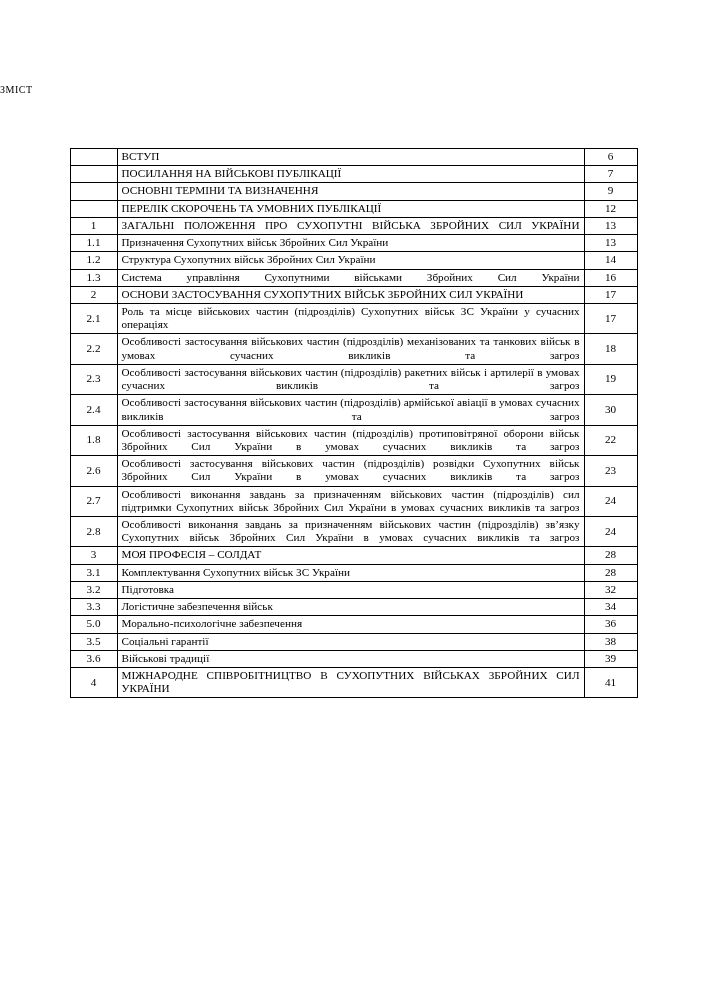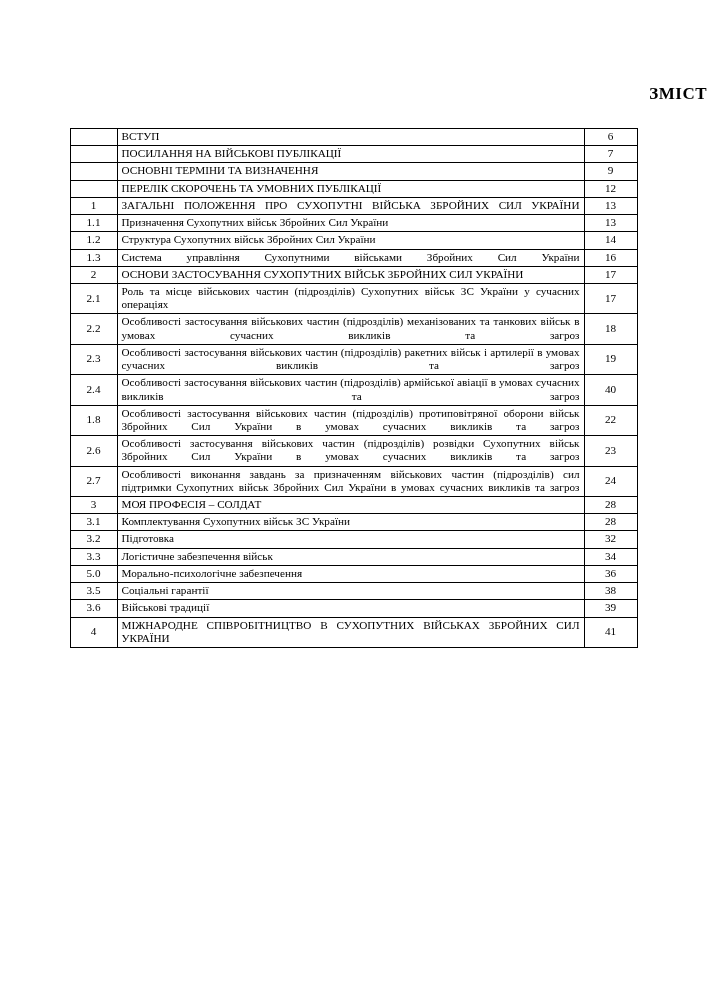--- a/index.html
+++ b/index.html
@@ -16,29 +16,29 @@
     overflow: hidden;
   }
   .page {
     width: 707px;
     height: 1000px;
     box-sizing: border-box;
     padding: 0;
     position: relative;
   }
   .doc-title {
-    text-align: right;
-    font-weight: bold;
-    font-size: 17px;
+    text-align: left;
+    font-weight: normal;
+    font-size: 10px;
     letter-spacing: 0.5px;
     margin-top: 84px;
     margin-bottom: 0;
   }
   .toc-wrap {
-    margin-top: 24px;
+    margin-top: 53px;
     display: flex;
     justify-content: center;
   }
   table.toc {
     border-collapse: collapse;
     width: 540px;
     table-layout: fixed;
     font-size: 11.2px;
     line-height: 1.18;
   }
@@ -134,38 +134,43 @@
             <td class="pg">18</td>
           </tr>
           <tr>
             <td class="num">2.3</td>
             <td class="ttl">Особливості застосування військових частин (підрозділів) ракетних військ і артилерії в умовах сучасних викликів та загроз</td>
             <td class="pg">19</td>
           </tr>
           <tr>
             <td class="num">2.4</td>
             <td class="ttl">Особливості застосування військових частин (підрозділів) армійської авіації в умовах сучасних викликів та загроз</td>
-            <td class="pg">40</td>
+            <td class="pg">30</td>
           </tr>
           <tr>
             <td class="num">1.8</td>
             <td class="ttl">Особливості застосування військових частин (підрозділів) протиповітряної оборони військ Збройних Сил України в умовах сучасних викликів та загроз</td>
             <td class="pg">22</td>
           </tr>
           <tr>
             <td class="num">2.6</td>
             <td class="ttl">Особливості застосування військових частин (підрозділів) розвідки Сухопутних військ Збройних Сил України в умовах сучасних викликів та загроз</td>
             <td class="pg">23</td>
           </tr>
           <tr>
             <td class="num">2.7</td>
             <td class="ttl">Особливості виконання завдань за призначенням військових частин (підрозділів) сил підтримки Сухопутних військ Збройних Сил України в умовах сучасних викликів та загроз</td>
             <td class="pg">24</td>
           </tr>
           <tr>
+            <td class="num">2.8</td>
+            <td class="ttl">Особливості виконання завдань за призначенням військових частин (підрозділів) зв’язку Сухопутних військ Збройних Сил України в умовах сучасних викликів та загроз</td>
+            <td class="pg">24</td>
+          </tr>
+          <tr>
             <td class="num">3</td>
             <td class="ttl left-last">МОЯ ПРОФЕСІЯ – СОЛДАТ</td>
             <td class="pg">28</td>
           </tr>
           <tr>
             <td class="num">3.1</td>
             <td class="ttl left-last">Комплектування Сухопутних військ ЗС України</td>
             <td class="pg">28</td>
           </tr>
           <tr>

